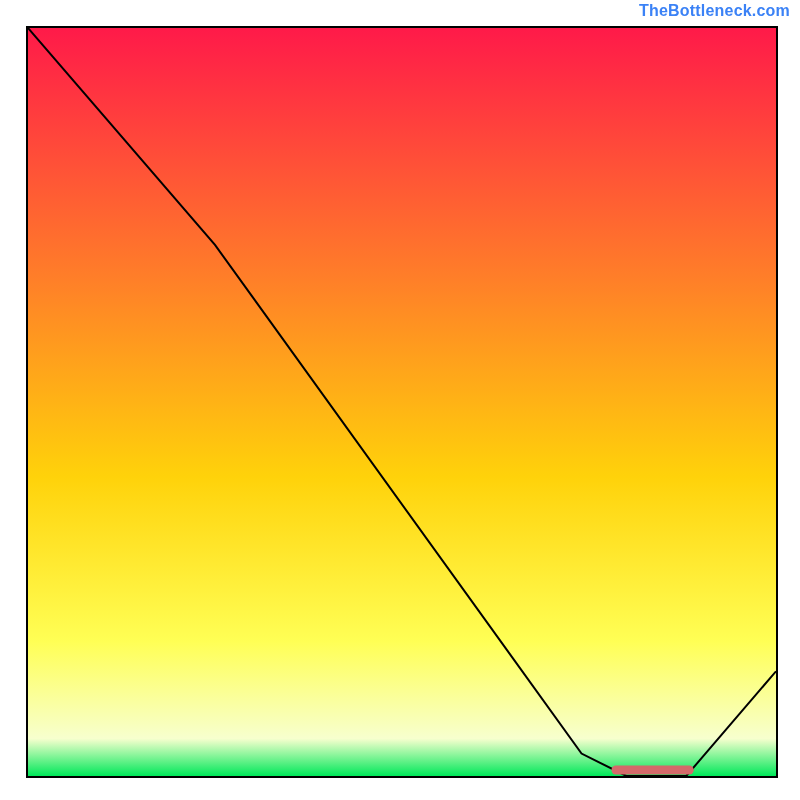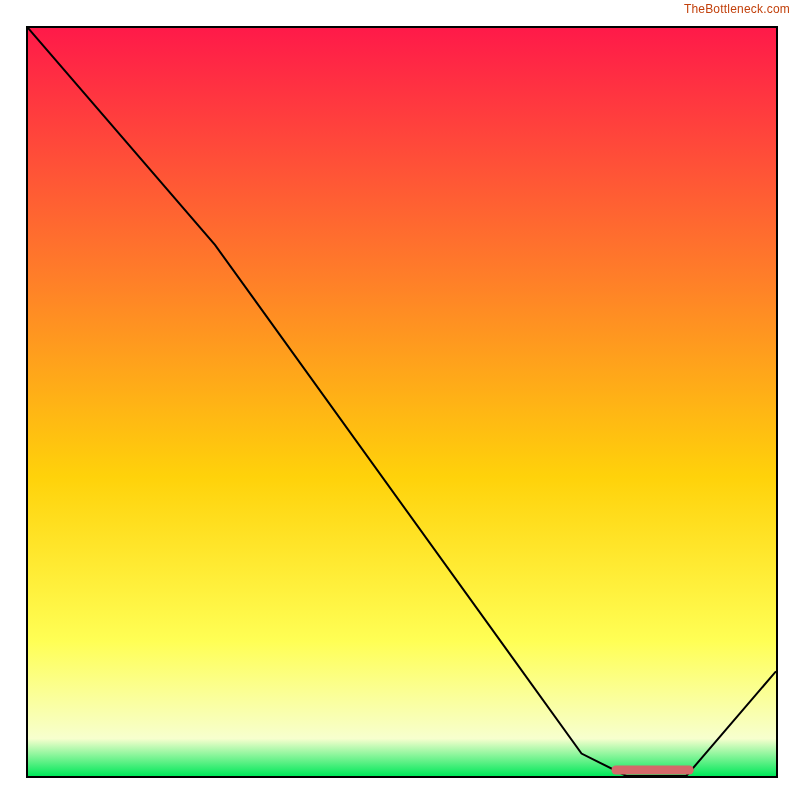--- a/index.html
+++ b/index.html
@@ -13,23 +13,23 @@
   }
   .stage {
     position: relative;
     width: 800px;
     height: 800px;
   }
   .attribution {
     position: absolute;
     top: 2px;
     right: 10px;
-    font-size: 12px;
-    font-weight: 400;
-    color: #c2410c;
+    font-size: 16px;
+    font-weight: 700;
+    color: #3b82f6;
     letter-spacing: 0.2px;
   }
   .plot-frame {
     position: absolute;
     left: 26px;
     top: 26px;
     width: 752px;
     height: 752px;
     box-sizing: border-box;
     border: 2px solid #000;

